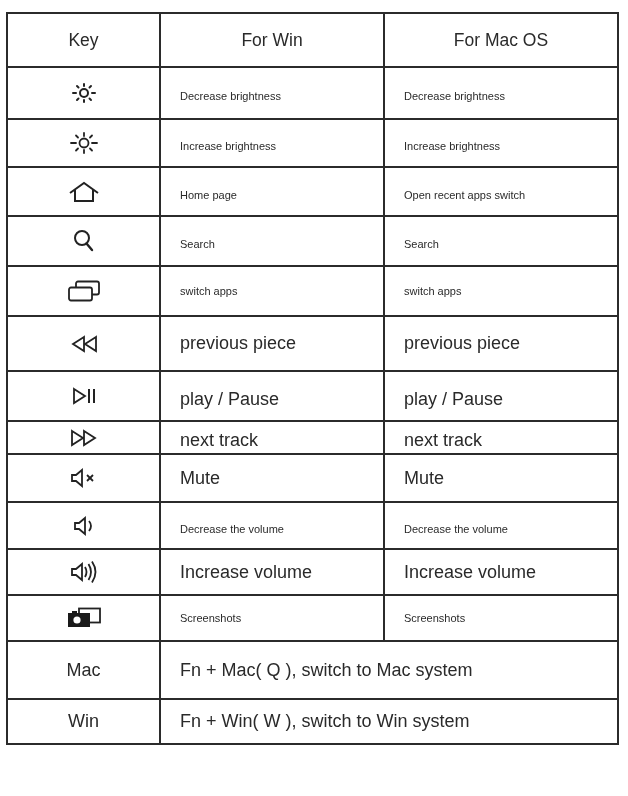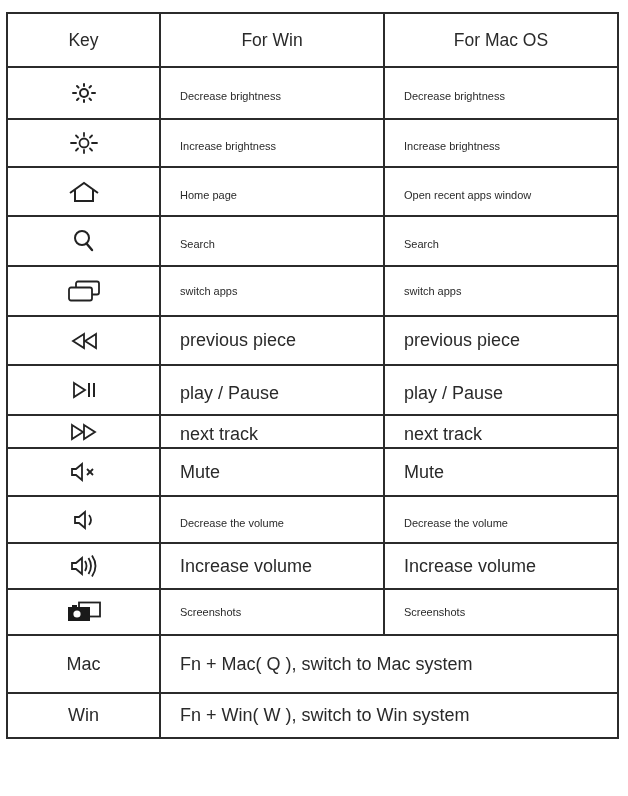--- a/index.html
+++ b/index.html
@@ -74,21 +74,21 @@
     <td class="txt s15"><span class="lift">Increase brightness</span></td>
   </tr>
 
   <tr style="height:49px">
     <td class="key">
       <svg class="ic" width="32" height="22" viewBox="0 0 32 22">
         <path d="M2 12 L16 2 L30 12 M7 9 L7 20 L25 20 L25 9" fill="none" stroke="#222" stroke-width="2" stroke-linejoin="miter"></path>
       </svg>
     </td>
     <td class="txt s15"><span class="lift">Home page</span></td>
-    <td class="txt s15"><span class="lift">Open recent apps window</span></td>
+    <td class="txt s15"><span class="lift">Open recent apps switch</span></td>
   </tr>
 
   <tr style="height:50px">
     <td class="key">
       <svg class="ic" width="22" height="24" viewBox="0 0 22 24">
         <circle cx="9" cy="9" r="7" fill="none" stroke="#222" stroke-width="2"></circle>
         <line x1="13.5" y1="14.5" x2="19" y2="21" stroke="#222" stroke-width="2.4" stroke-linecap="round"></line>
       </svg>
     </td>
     <td class="txt s15"><span class="lift">Search</span></td>
@@ -99,21 +99,21 @@
     <td class="key">
       <svg class="ic" width="34" height="22" viewBox="0 0 34 22">
         <rect x="9" y="1.5" width="23" height="13" rx="2" fill="none" stroke="#222" stroke-width="1.8"></rect>
         <rect x="2" y="7.5" width="23" height="13" rx="2" fill="#fff" stroke="#222" stroke-width="1.8"></rect>
       </svg>
     </td>
     <td class="txt s15"><span>switch apps</span></td>
     <td class="txt s15"><span>switch apps</span></td>
   </tr>
 
-  <tr style="height:49px">
+  <tr style="height:55px">
     <td class="key">
       <svg class="ic" width="28" height="18" viewBox="0 0 28 18">
         <path d="M14 2 L3 9 L14 16 Z M26 2 L15 9 L26 16 Z" fill="none" stroke="#222" stroke-width="1.8" stroke-linejoin="miter"></path>
       </svg>
     </td>
     <td class="txt s18"><span>previous piece</span></td>
     <td class="txt s18"><span>previous piece</span></td>
   </tr>
 
   <tr style="height:50px">

